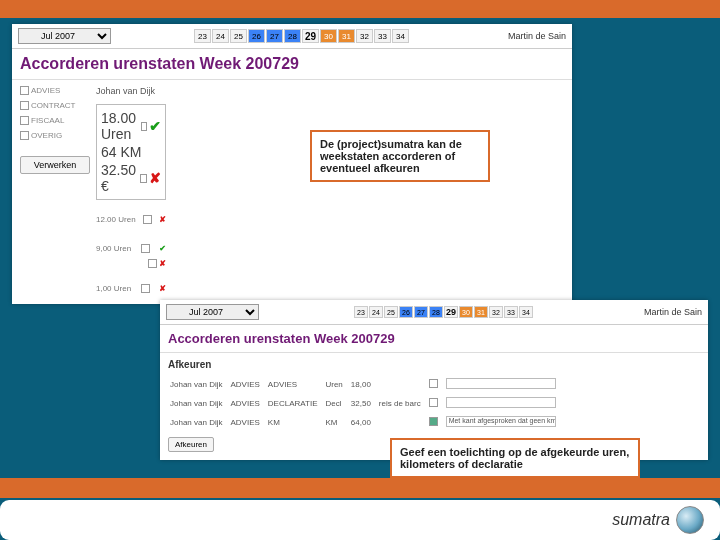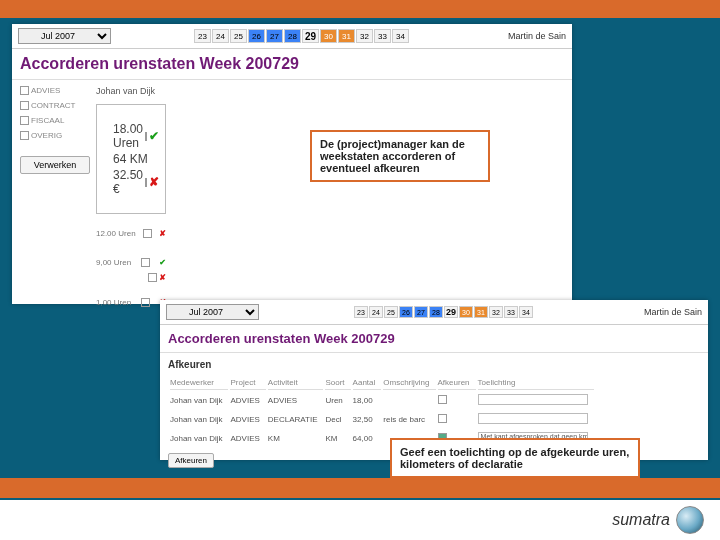--- a/index.html
+++ b/index.html
@@ -39,21 +39,21 @@
     font-size:16px; font-weight:bold; color:#701a75;
     padding:6px 8px; border-bottom:1px solid #ddd;
   }
   .body1 { padding:6px 8px; font-size:9px; color:#555; display:flex; gap:6px; }
   .left-cats { width:70px; display:flex; flex-direction:column; gap:6px; }
   .cat { display:flex; align-items:center; gap:2px; color:#888; font-size:8px; }
   .cbox { width:9px; height:9px; border:1px solid #999; background:#fff; }
   .mid-col { width:70px; display:flex; flex-direction:column; gap:4px; font-size:8px; color:#777; }
   .person { font-size:9px; color:#555; margin-bottom:4px; }
   .stats-box {
-    border:1px solid #bbb; padding:16px; font-size:12px; color:#444;
+    border:1px solid #bbb; padding:4px; font-size:14px; color:#444;
     display:inline-block;
   }
   .line { display:flex; align-items:center; justify-content:space-between; gap:2px; padding:1px 0;}
   .chk { width:9px; height:9px; border:1px solid #999; display:inline-block; }
   .mark-ok { color:#1a9e1a; font-weight:bold; }
   .mark-bad { color:#d81717; font-weight:bold; }
   .verwerken {
     margin-top:10px; font-size:9px; padding:3px 8px;
     background:#f4f4f4; border:1px solid #aaa; border-radius:2px;
   }
@@ -67,21 +67,21 @@
     position:absolute; top:438px; left:390px;
     border:2px solid #d96a2b; background:#fff;
     padding:6px 8px; font-size:11px; font-weight:bold; color:#222;
     width:250px;
   }
   .orange-bar {
     position:absolute; top:478px; left:0; right:0; height:20px; background:#d96a2b;
   }
   .footer {
     position:absolute; bottom:0; left:0; right:0; height:40px; background:#fff;
-    display:flex; align-items:center; justify-content:flex-end; padding-right:16px;
+    display:flex; align-items:center; justify-content:flex-end; padding-right:16px;border-radius:9px;
   }
   .logo { display:flex; align-items:center; gap:6px; font-size:16px; color:#333; font-style:italic; }
   .globe {
     width:28px; height:28px; border-radius:50%;
     background: radial-gradient(circle at 35% 35%, #d9ecf5, #6aa9c6 55%, #1f4e63);
     border:1px solid #888;
   }
   
   .body2 { padding:4px 8px; font-size:8px; color:#555; }
   .sub { font-size:10px; font-weight:bold; color:#333; margin:2px 0 4px; }
@@ -205,30 +205,20 @@
       <div class="d">33</div>
       <div class="d">34</div>
     </div>
     <div class="uname">Martin de Sain</div>
   </div>
   <div class="title" style="font-size:13px;">Accorderen urenstaten Week 200729</div>
   <div class="body2">
     <div class="sub">Afkeuren</div>
     <table class="tbl">
       <tbody>
-          <tr>
-        <th>Medewerker</th>
-        <th>Project</th>
-        <th>Activiteit</th>
-        <th>Soort</th>
-        <th>Aantal</th>
-        <th>Omschrijving</th>
-        <th>Afkeuren</th>
-        <th>Toelichting</th>
-      </tr>
       <tr>
         <td>Johan van Dijk</td>
         <td>ADVIES</td>
         <td>ADVIES</td>
         <td>Uren</td>
         <td>18,00</td>
         <td></td>
         <td><span class="chk"></span></td>
         <td><span class="tfield"></span></td>
       </tr>
@@ -251,21 +241,21 @@
         <td></td>
         <td><span class="chk" style="background:#5a8;"></span></td>
         <td><span class="tfield" style="font-size:7px;padding:0 2px;overflow:hidden;white-space:nowrap;">Met kant afgesproken dat geen km's gedeclareerd worden</span></td>
       </tr>
     </tbody>
       </table>
     <button class="afk-btn">Afkeuren</button>
   </div>
 </div>
 
-<div class="callout1">De (project)manager kan de weekstaten accorderen of eventueel afkeuren</div>
+<div class="callout1">De (project)sumatra kan de weekstaten accorderen of eventueel afkeuren</div>
 <div class="callout2">Geef een toelichting op de afgekeurde uren, kilometers of declaratie</div>
 
 <div class="orange-bar"></div>
 <div class="footer">
   <div class="logo">
     <span>sumatra</span>
     <span class="globe"></span>
   </div>
 </div>
 

